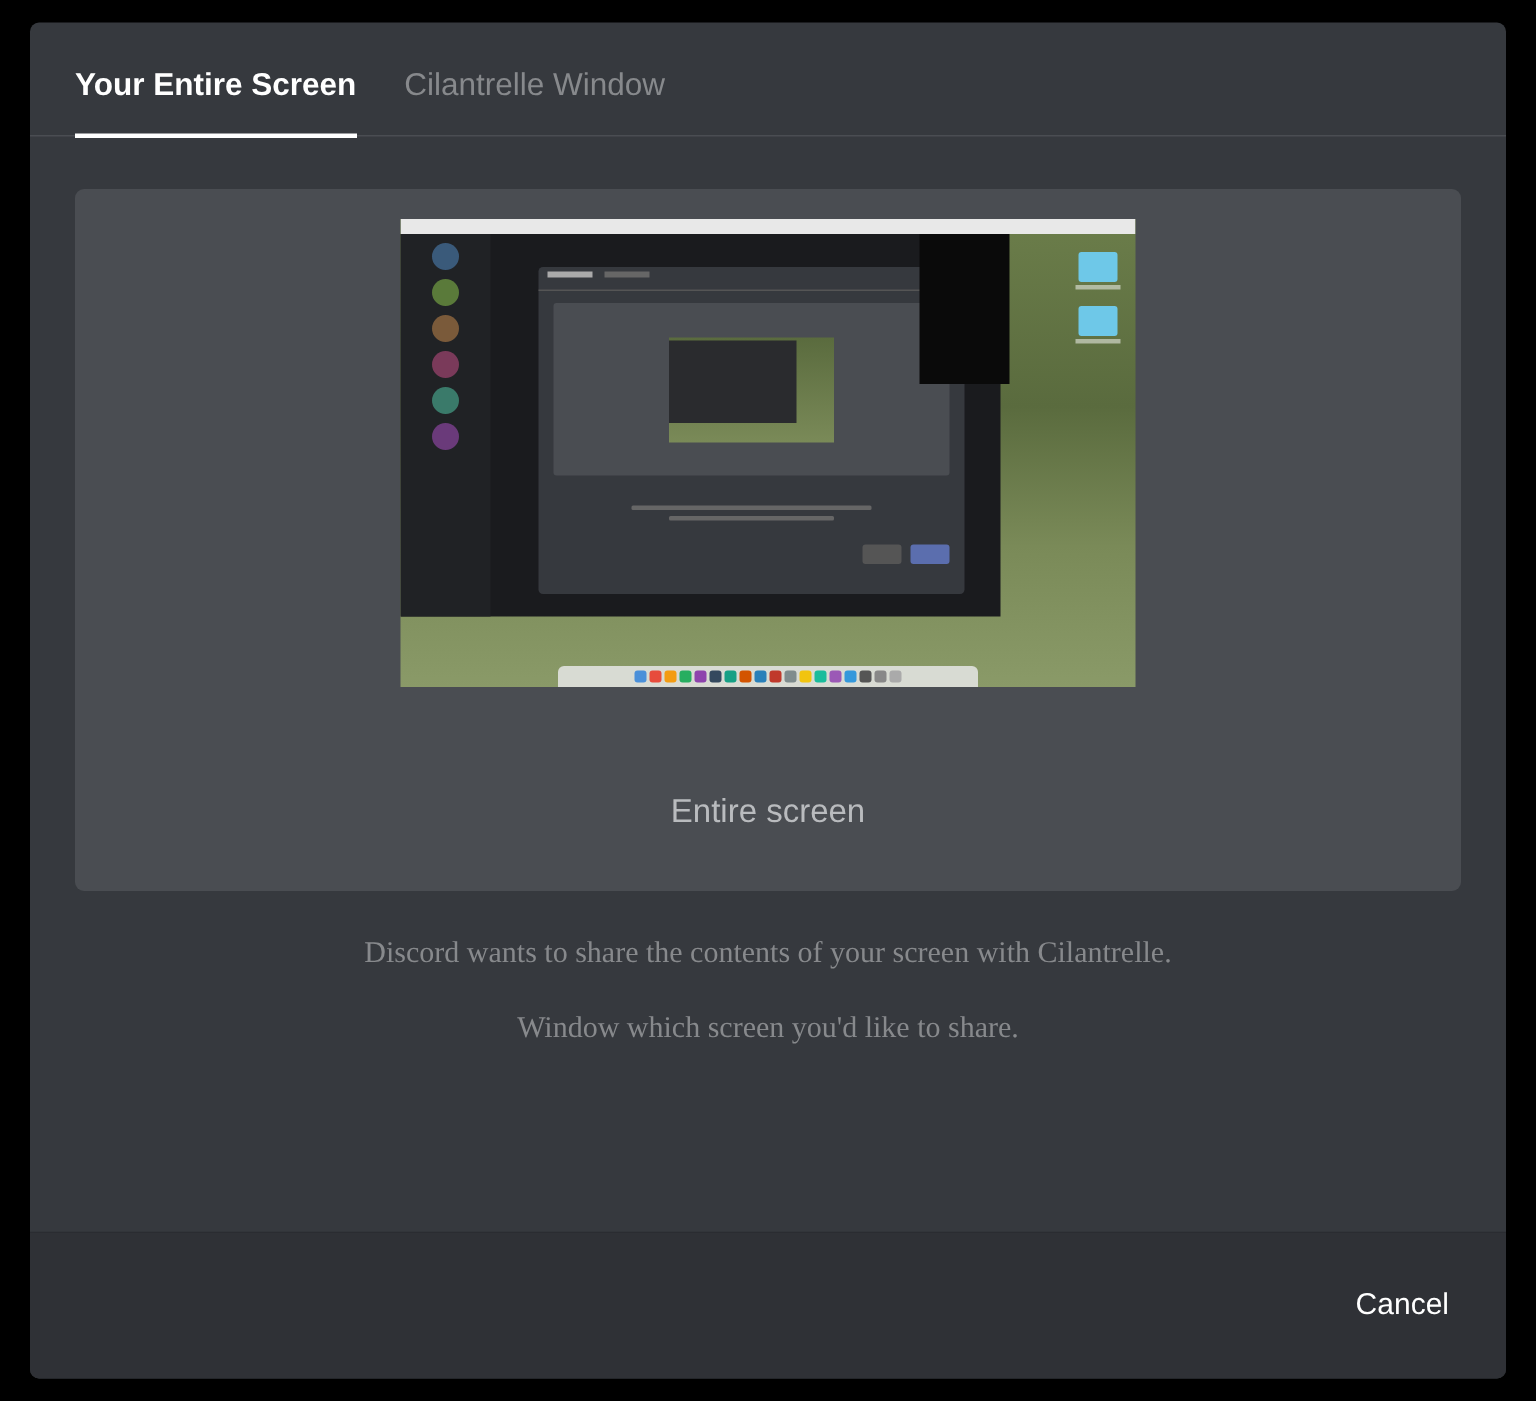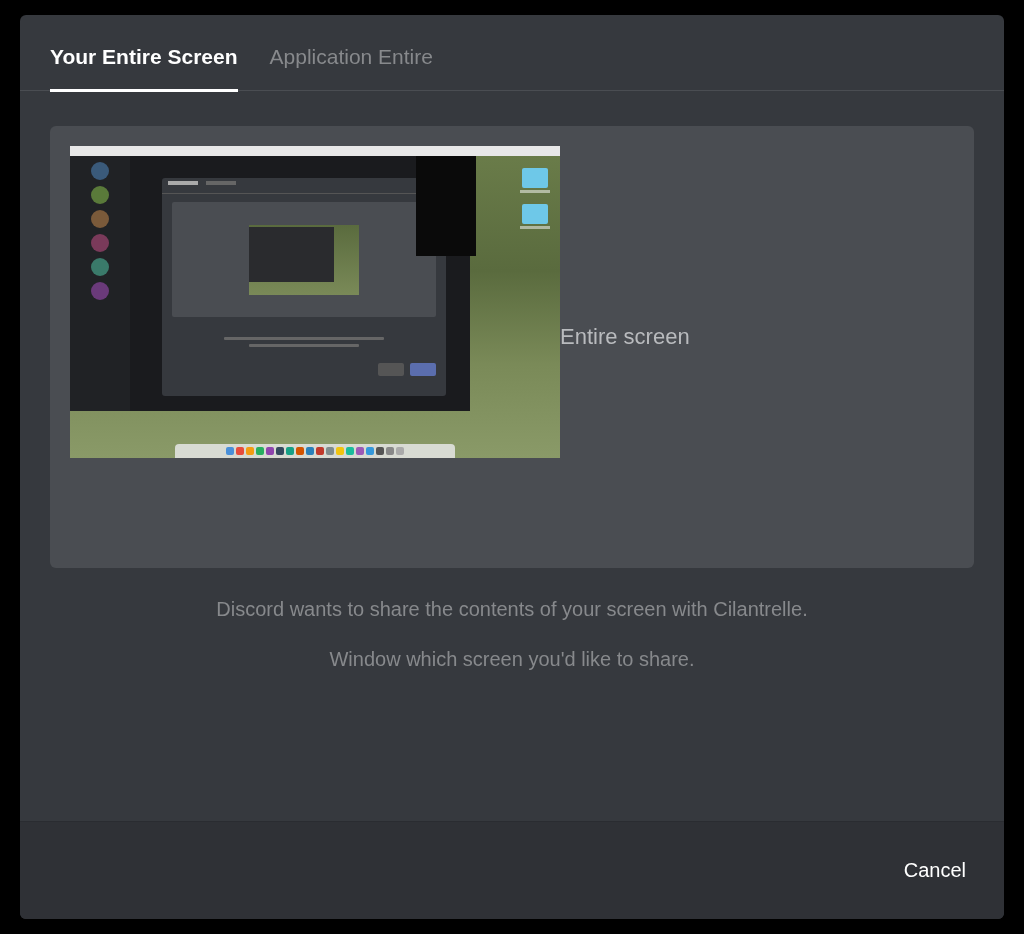--- a/index.html
+++ b/index.html
@@ -49,20 +49,21 @@
       flex: 1;
       padding: 35px 30px 30px 30px;
       display: flex;
       flex-direction: column;
     }
     .screen-card {
       background: #4a4d52;
       border-radius: 6px;
       padding: 20px 20px 40px 20px;
       display: flex;
+      flex-direction: column;
       align-items: center;
       cursor: pointer;
     }
     .thumbnail {
       width: 490px;
       height: 312px;
       background: linear-gradient(to bottom, #6b7d4a 0%, #5a6b3e 40%, #7a8a58 70%, #8a9a68 100%);
       position: relative;
       overflow: hidden;
       margin-bottom: 70px;
@@ -222,20 +223,21 @@
       border-radius: 2px;
     }
     .screen-label {
       font-size: 22px;
       color: #b9bbbe;
       font-weight: 400;
     }
     .description {
       text-align: center;
       padding: 25px 40px 0 40px;
+      font-family: Liberation Serif, serif;
     }
     .description p {
       font-size: 20px;
       color: #87898c;
       line-height: 1.6;
       margin-bottom: 18px;
     }
     .footer {
       border-top: 1px solid #2a2c31;
       background: #2f3136;
@@ -265,21 +267,21 @@
       padding: 16px 44px;
       border-radius: 4px;
     }
   </style>
 </head>
 <body>
 
 <div class="modal">
   <div class="tabs">
     <div class="tab active">Your Entire Screen</div>
-    <div class="tab">Application Entire</div>
+    <div class="tab">Cilantrelle Window</div>
   </div>
 
   <div class="content">
     <div class="screen-card">
       <div class="thumbnail">
         <div class="thumb-menubar"></div>
         <div class="thumb-window">
           <div class="thumb-sidebar">
             <div class="thumb-sidebar-dot" style="background:#3a5a7a"></div>
             <div class="thumb-sidebar-dot" style="background:#5a7a3a"></div>

